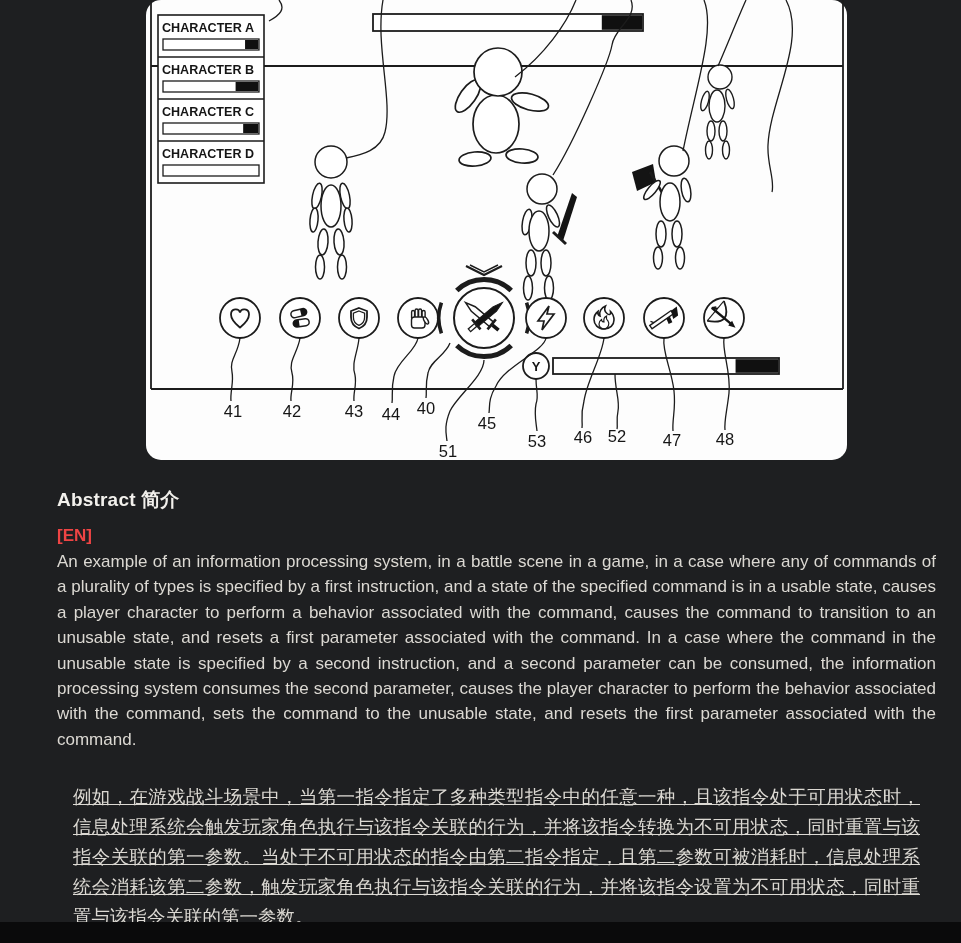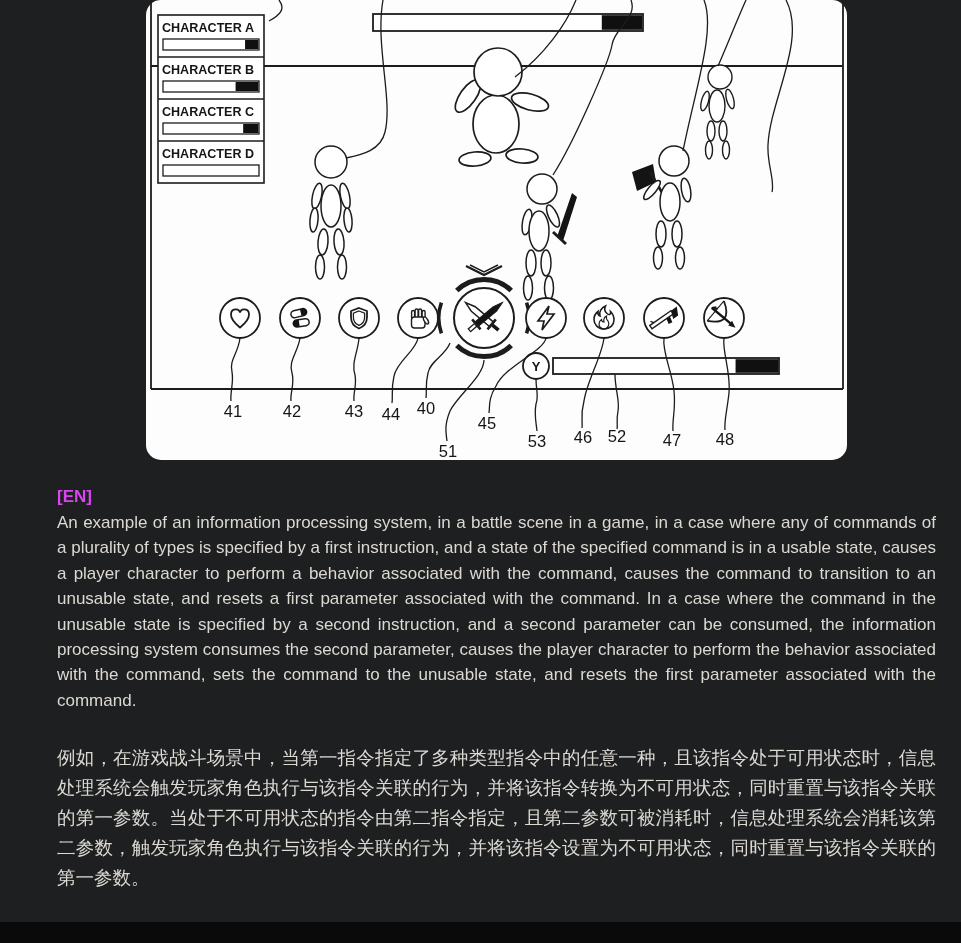--- a/index.html
+++ b/index.html
@@ -15,29 +15,29 @@
   }
   .figure-panel svg{display:block;width:701px;height:460px;}
   .text-section{
     position:absolute;left:57px;top:487px;width:879px;color:#d9d6d0;
   }
   .abstract-heading{
     margin:0 0 13px 0;font-size:19px;font-weight:bold;color:#f2f0ec;
     letter-spacing:0.2px;
   }
   .lang-tag{
-    margin:0 0 3px 0;font-size:17px;font-weight:bold;color:#d946ef;
+    margin:0 0 3px 0;font-size:17px;font-weight:bold;color:#ef4444;
   }
   .abstract-en{
     margin:0 0 30px 0;font-size:17px;line-height:25.4px;
     text-align:justify;color:#dcd9d3;
   }
   .abstract-cn{
-    margin:0;font-size:18.5px;line-height:30px;
-    text-align:justify;color:#dcd9d3;
+    margin:16px;font-size:18.5px;line-height:30px;
+    text-align:justify;color:#dcd9d3;text-decoration:underline;
   }
   .bottom-strip{
     position:absolute;left:0;bottom:0;width:961px;height:21px;background:#0a0a0b;
   }
   .fig-line{stroke:#1c1c1c;fill:none;}
 </style>
 </head>
 <body>
 
 <div class="figure-panel">
@@ -282,18 +282,19 @@
     <text x="391" y="447">53</text>
     <text x="437" y="443">46</text>
     <text x="471" y="442">52</text>
     <text x="526" y="446">47</text>
     <text x="579" y="445">48</text>
   </g>
 </svg>
 </div>
 
 <div class="text-section">
+  <h2 class="abstract-heading">Abstract 简介</h2>
   <p class="lang-tag">[EN]</p>
   <p class="abstract-en">An example of an information processing system, in a battle scene in a game, in a case where any of commands of a plurality of types is specified by a first instruction, and a state of the specified command is in a usable state, causes a player character to perform a behavior associated with the command, causes the command to transition to an unusable state, and resets a first parameter associated with the command. In a case where the command in the unusable state is specified by a second instruction, and a second parameter can be consumed, the information processing system consumes the second parameter, causes the player character to perform the behavior associated with the command, sets the command to the unusable state, and resets the first parameter associated with the command.</p>
   <p class="abstract-cn">例如，在游戏战斗场景中，当第一指令指定了多种类型指令中的任意一种，且该指令处于可用状态时，信息处理系统会触发玩家角色执行与该指令关联的行为，并将该指令转换为不可用状态，同时重置与该指令关联的第一参数。当处于不可用状态的指令由第二指令指定，且第二参数可被消耗时，信息处理系统会消耗该第二参数，触发玩家角色执行与该指令关联的行为，并将该指令设置为不可用状态，同时重置与该指令关联的第一参数。</p>
 </div>
 
 <div class="bottom-strip"></div>
 
 </body></html>

